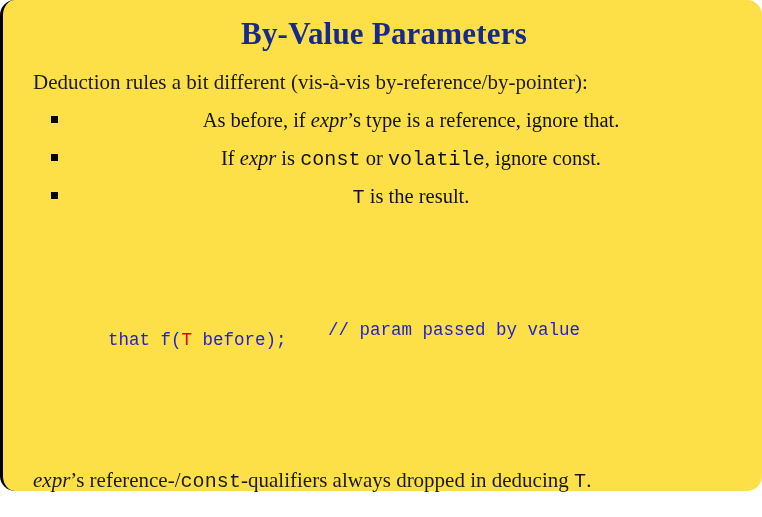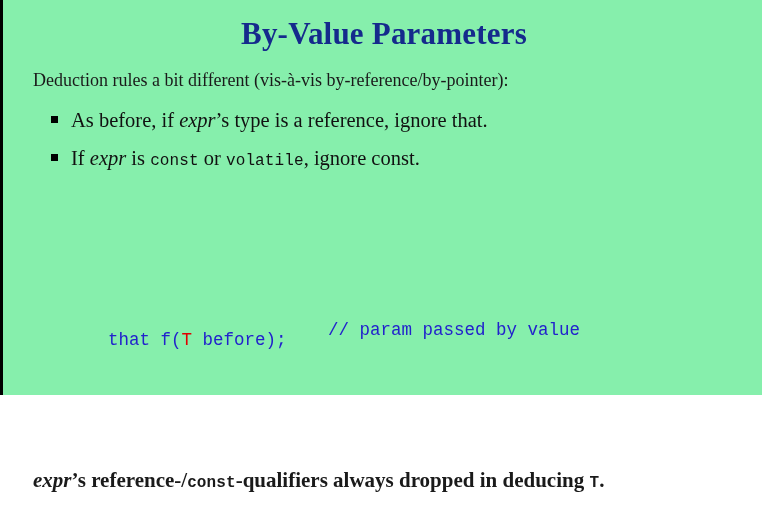--- a/index.html
+++ b/index.html
@@ -9,24 +9,25 @@
   }
   body {
     width: 762px;
     height: 517px;
     overflow: hidden;
     font-family: "Liberation Serif", serif;
   }
   #slide {
     position: relative;
     width: 762px;
-    height: 395px;
-    background: #86efac;
+    height: 491px;
+    background: #fde047;
     box-sizing: border-box;
     border-left: 3px solid #000000;
+    border-radius: 15px;
   }
 
   
   #title {
     position: absolute;
     top: 16px;
     left: 0;
     width: 762px;
     text-align: center;
     font-family: "Liberation Serif", serif;
@@ -36,54 +37,55 @@
     color: #152a8c;
     white-space: nowrap;
   }
 
   
   #intro {
     position: absolute;
     top: 70px;
     left: 30px;
     font-family: "Liberation Serif", serif;
-    font-size: 18px;
+    font-size: 21px;
     color: #1a1a1a;
     white-space: nowrap;
   }
 
   
   #bullets {
     position: absolute;
     top: 107px;
     left: 48px;
     width: 700px;
   }
   .bullet-row {
     position: relative;
     height: 38px;
     padding-left: 20px;
     font-family: "Liberation Serif", serif;
     font-size: 20.5px;
     color: #111111;
     white-space: nowrap;
     line-height: 26px;
+    text-align: center;
   }
   .bullet-marker {
     position: absolute;
     left: 0;
     top: 9px;
     width: 7px;
     height: 7px;
     background: #000000;
   }
   .it { font-style: italic; }
   .mono {
     font-family: "Liberation Mono", "DejaVu Sans Mono", monospace;
-    font-size: 16px;
+    font-size: 20px;
     font-style: normal;
     letter-spacing: 0.1px;
   }
 
   
   #code {
     position: absolute;
     top: 219px;
     left: 42px;
     font-family: "Liberation Mono", "DejaVu Sans Mono", monospace;
@@ -108,21 +110,20 @@
 
   
   #footer-line {
     position: absolute;
     top: 468px;
     left: 30px;
     font-family: "Liberation Serif", serif;
     font-size: 21px;
     color: #1a1a1a;
     white-space: nowrap;
-    font-weight: bold;
   }
 </style>
 </head>
 <body>
 
 <div id="slide">
 
   <div id="title">By-Value Parameters</div>
 
   <div id="intro">Deduction rules a bit different (vis-à-vis by-reference/by-pointer):</div>
@@ -132,20 +133,24 @@
     <div class="bullet-row">
       <span class="bullet-marker"></span>
       <span>As before, if </span><span class="it">expr</span><span>’s type is a reference, ignore that.</span>
     </div>
 
     <div class="bullet-row">
       <span class="bullet-marker"></span>
       <span>If </span><span class="it">expr</span><span> is </span><span class="mono">const</span><span> or </span><span class="mono">volatile</span><span>, ignore const.</span>
     </div>
 
+    <div class="bullet-row">
+      <span class="bullet-marker"></span>
+      <span class="mono">T</span><span> is the result.</span>
+    </div>
 
   </div>
 
   <div id="code">
 
 
     <div class="code-line">
       <span>that f(</span><span class="redt">T</span><span> before);</span>
       <span class="code-cmt">// param passed by value</span>
     </div>

